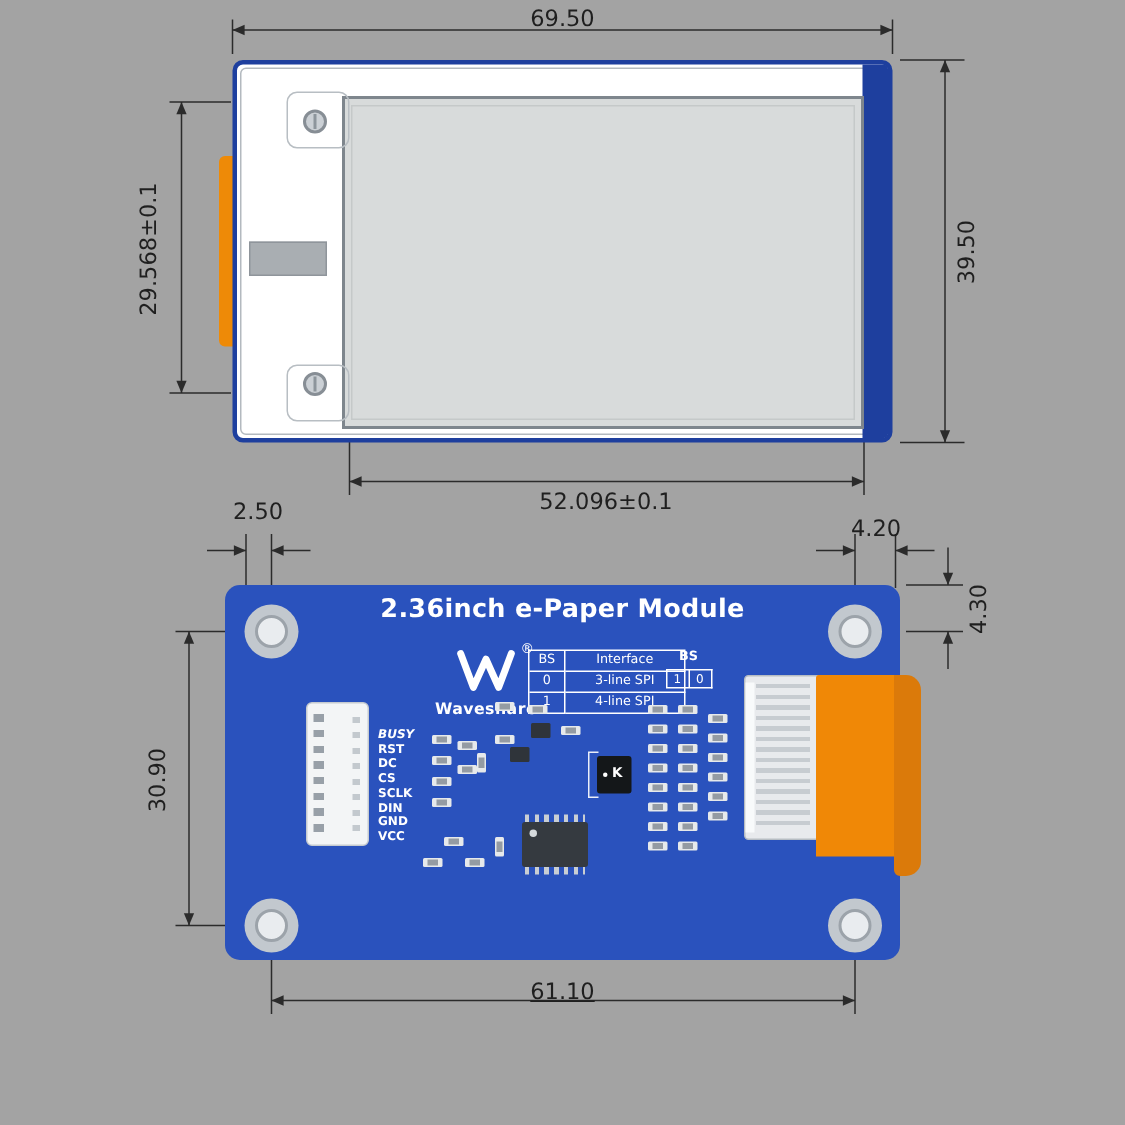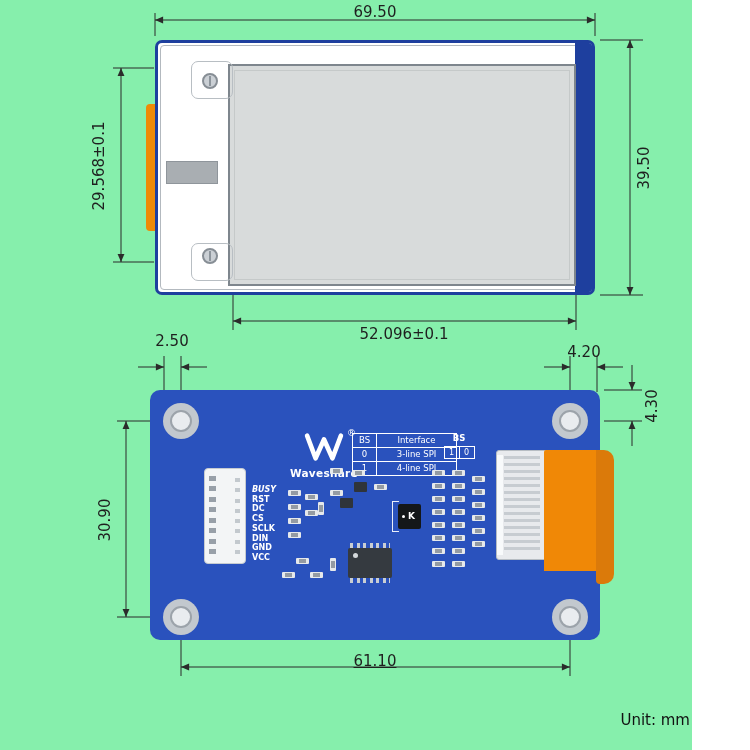--- a/index.html
+++ b/index.html
@@ -1,16 +1,16 @@
 <!DOCTYPE html>
 <html><head>
 <meta charset="utf-8">
 <style>
   html,body{margin:0;padding:0;background:#fff;}
-  .canvas{position:relative;width:692px;height:750px;font-family:"DejaVu Sans",sans-serif;overflow:hidden;background:#86efac;}
+  .canvas{position:relative;width:750px;height:750px;font-family:"DejaVu Sans",sans-serif;overflow:hidden;background:#a3a3a3;}
   svg.overlay{position:absolute;left:0;top:0;pointer-events:none;}
   line{stroke:#2b2b2b;stroke-width:1;}
 
   .dim-label{position:absolute;font-size:15px;color:#1f1f1f;text-align:center;white-space:nowrap;}
   .rot{transform:rotate(-90deg);}
 
   
   .cable-left{position:absolute;left:146px;top:104px;width:16px;height:127px;background:#EE8A07;border-radius:4px 0 0 4px;}
   .module{position:absolute;left:155px;top:40px;width:440px;height:255px;box-sizing:border-box;background:#fff;border:3px solid #1E3F9E;border-radius:7px;}
   .inner-line{position:absolute;inset:2px;border:1px solid #B3B9BF;border-radius:4px;}
@@ -138,20 +138,21 @@
   <div class="dim-label rot" style="left:614px;top:159px;width:60px;">39.50</div>
   <div class="dim-label rot" style="left:44px;top:157px;width:110px;">29.568±0.1</div>
   <div class="dim-label" style="left:349px;top:325px;width:110px;text-align:center;">52.096±0.1</div>
 
   <div class="pcb" id="pcb">
     <div class="hole" style="left:13px;top:13px;"></div>
     <div class="hole" style="left:402px;top:13px;"></div>
     <div class="hole" style="left:13px;top:209px;"></div>
     <div class="hole" style="left:402px;top:209px;"></div>
 
+    <div class="pcb-title">2.36inch e-Paper Module</div>
 
     <div class="logo-wrap">
       <svg viewBox="0 0 44 32" width="44" height="30">
         <path d="M4 4 L13 28 L22 8 L31 28 L40 4" fill="none" stroke="#fff" stroke-width="5" stroke-linecap="round" stroke-linejoin="round"></path>
       </svg>
       <span class="reg">®</span>
       <div class="brand">Waveshare</div>
     </div>
 
     <div class="bs-table">
@@ -237,14 +238,13 @@
 
   <div class="cable-main"></div>
   <div class="cable-fold"></div>
 
   <div class="dim-label" style="left:147px;top:332px;width:50px;">2.50</div>
   <div class="dim-label" style="left:559px;top:343px;width:50px;">4.20</div>
   <div class="dim-label rot" style="left:627px;top:397px;width:50px;">4.30</div>
   <div class="dim-label rot" style="left:75px;top:511px;width:60px;">30.90</div>
   <div class="dim-label" style="left:345px;top:652px;width:60px;text-decoration:underline;">61.10</div>
 
-  <div class="unit">Unit: mm</div>
 </div>
 
 </body></html>

